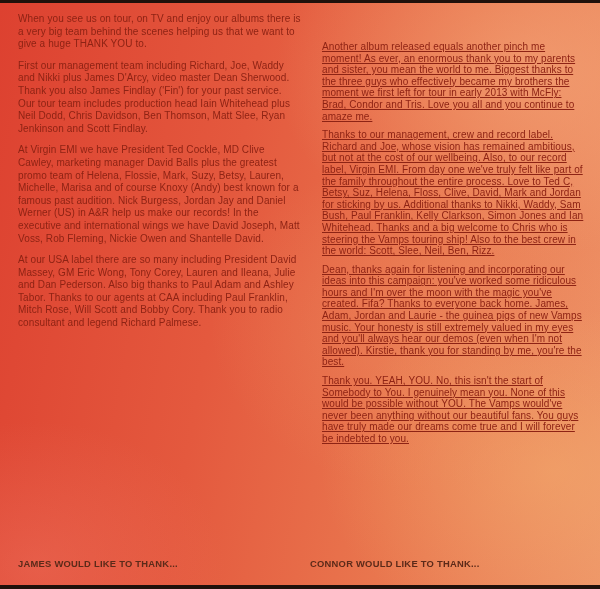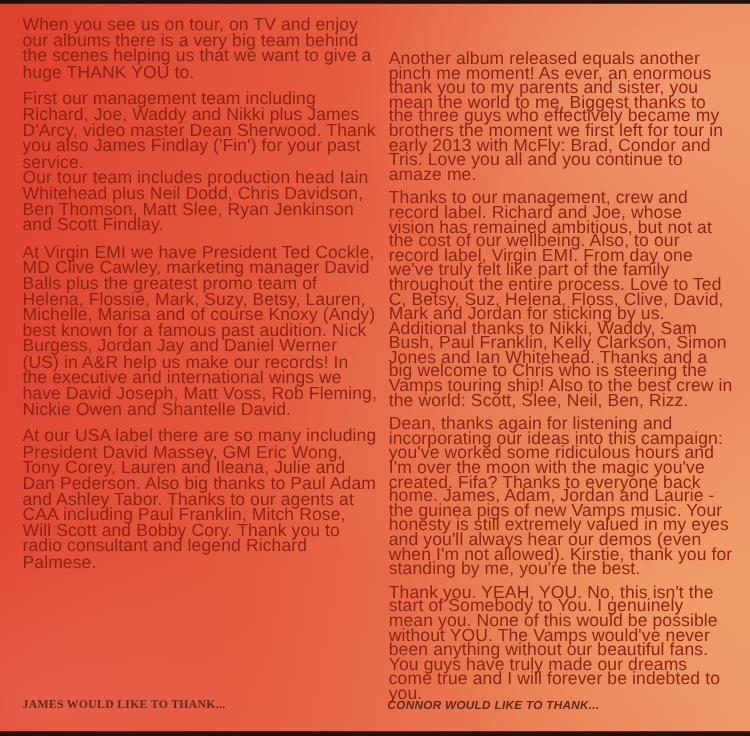--- a/index.html
+++ b/index.html
@@ -32,33 +32,33 @@
   .scan-edge.bottom{bottom:0;height:4px;}
   .col{position:absolute;color:var(--text);}
   .col-left{left:18px;top:13px;width:284px;}
   .col-right{left:310px;top:41px;width:276px;}
   h1.page-title{
     font-size:9.6px;font-weight:bold;letter-spacing:.25px;
     color:var(--heading);margin:0 0 15px 0;line-height:12px;
   }
   .col p{
     margin:0 0 9px 0;
-    font-size:14px;line-height:12.6px;letter-spacing:.1px;
+    font-size:10px;line-height:12.6px;letter-spacing:.1px;
     white-space:pre-line;
   }
-  .col-right p{line-height:11.6px;margin:0 0 7px 1px;}
+  .col-right p{line-height:11.6px;margin:0 0 7px 12px;text-decoration:underline;}
   .signature{margin-top:4px;}
   .footer{position:absolute;left:0;top:558px;width:600px;}
   .footer .footer-heading{
     position:absolute;top:0;
     font-size:9.4px;font-weight:bold;letter-spacing:.25px;
     color:var(--footer-text);line-height:12px;
   }
-  .footer .footer-james{left:18px;font-family:Liberation Serif, serif;}
-  .footer .footer-connor{left:310px;font-style:italic;}
+  .footer .footer-james{left:18px;}
+  .footer .footer-connor{left:310px;}
 </style>
 </head>
 <body>
 
 <div class="page">
 
   <div class="scan-edge top"></div>
 
   <div class="col col-left">
     <p>When you see us on tour, on TV and enjoy our albums there is a very big team behind the scenes helping us that we want to give a huge THANK YOU to.</p>

